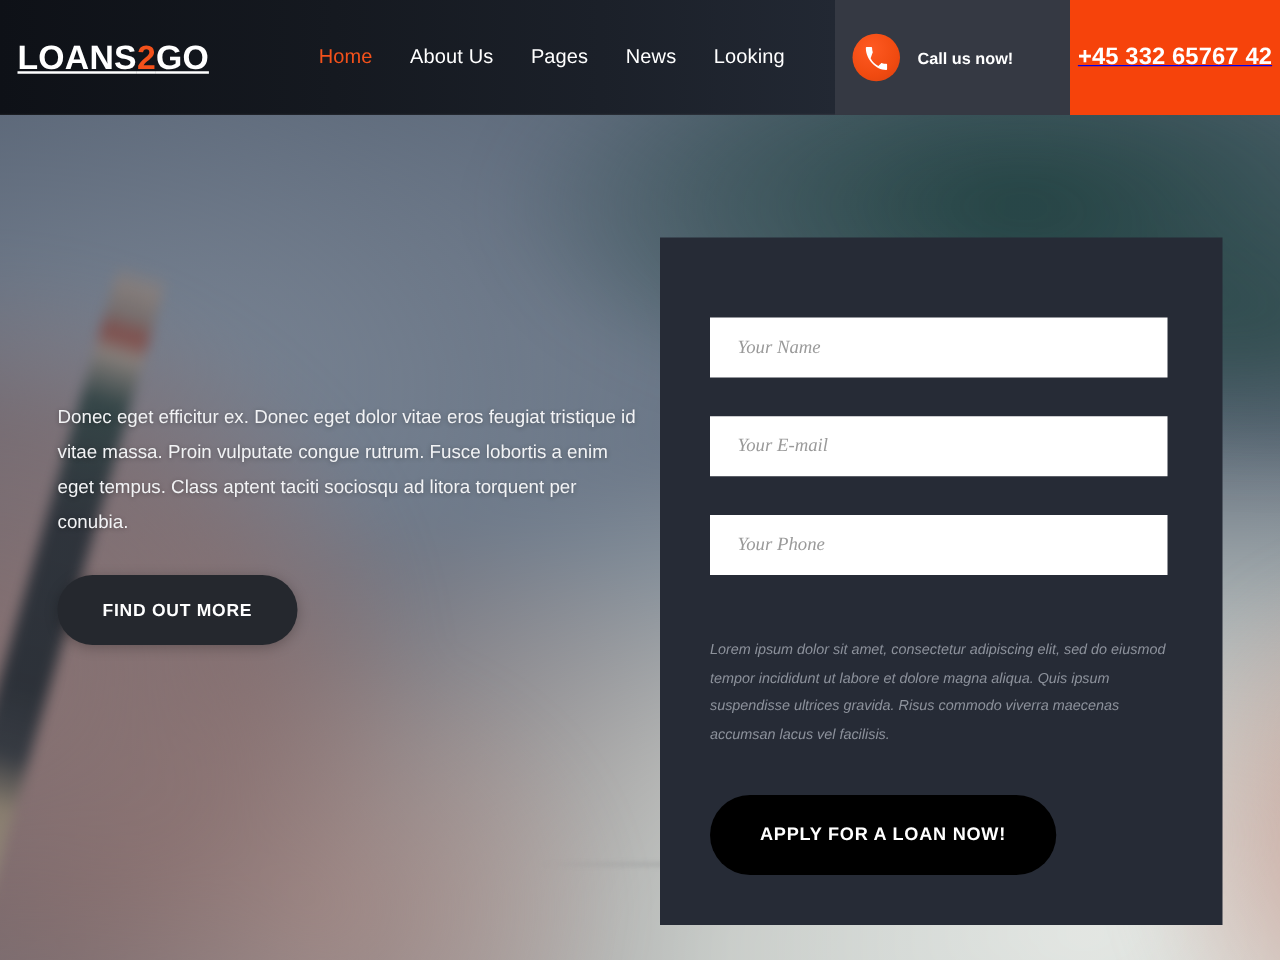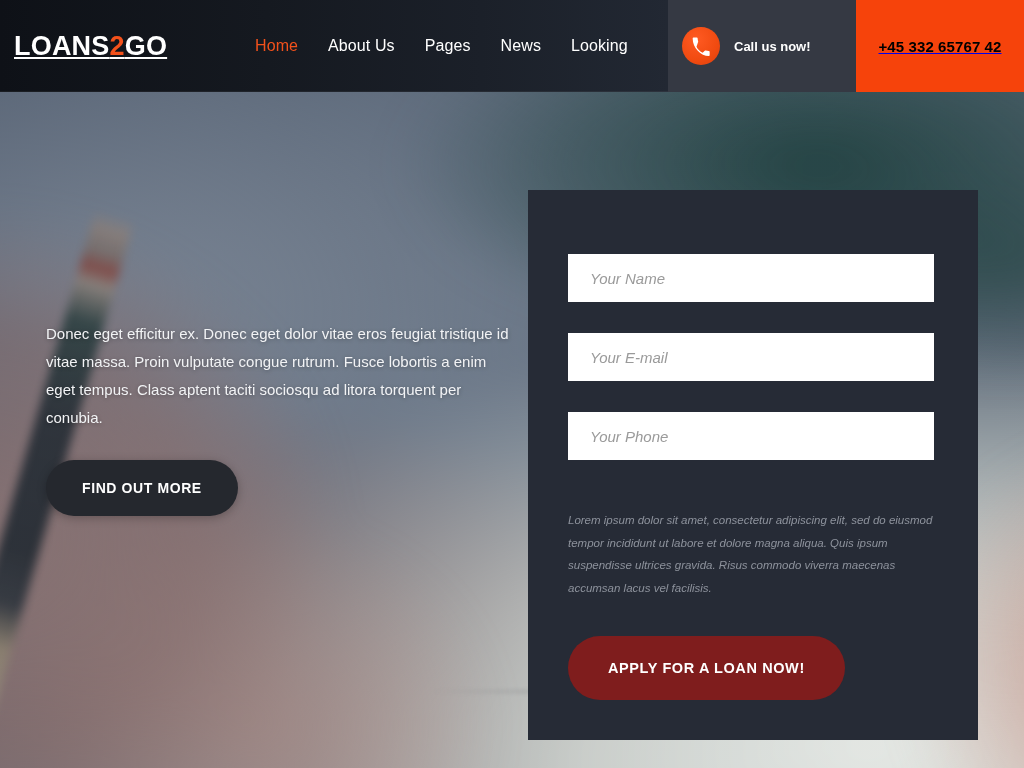--- a/index.html
+++ b/index.html
@@ -186,23 +186,23 @@
     position: absolute;
     left: 856px; top: 0;
     width: 168px; height: 92px;
     background: #f6430b;
     display: flex;
     align-items: center;
     justify-content: center;
     z-index: 3;
   }
   .phone-number {
-    font-size: 15px;
-    font-weight: 700;
-    color: #000000;
+    font-size: 19px;
+    font-weight: 700;
+    color: #ffffff;
     white-space: nowrap;
     letter-spacing: .1px;
   }
 
   
   .hero-left {
     position: absolute;
     left: 46px; top: 288px;
     width: 470px;
     z-index: 10;
@@ -251,22 +251,22 @@
     padding: 64px 40px 0 40px;
   }
   .field {
     width: 366px;
     height: 48px;
     background: #ffffff;
     border: none;
     outline: none;
     padding: 0 22px;
     margin-bottom: 31px;
-    font-size: 15px;
-    font-family: Liberation Sans, sans-serif;
+    font-size: 12px;
+    font-family: Liberation Serif, serif;
     color: #c2410c;
   }
   .field::placeholder {
     color: #9a9a9a;
     font-style: italic;
     font-size: 15px;
   }
   .form-note {
     width: 366px;
     margin-top: 18px;
@@ -277,21 +277,21 @@
   }
   .btn-apply {
     margin-top: 37px;
     display: inline-flex;
     align-items: center;
     justify-content: center;
     height: 64px;
     padding: 0 40px;
     border: none;
     border-radius: 32px;
-    background: #7f1d1d;
+    background: #000000;
     color: #ffffff;
     font-size: 14.5px;
     font-weight: 700;
     letter-spacing: .6px;
     cursor: pointer;
     font-family: "Liberation Sans", sans-serif;
   }
 </style>
 </head>
 <body>

